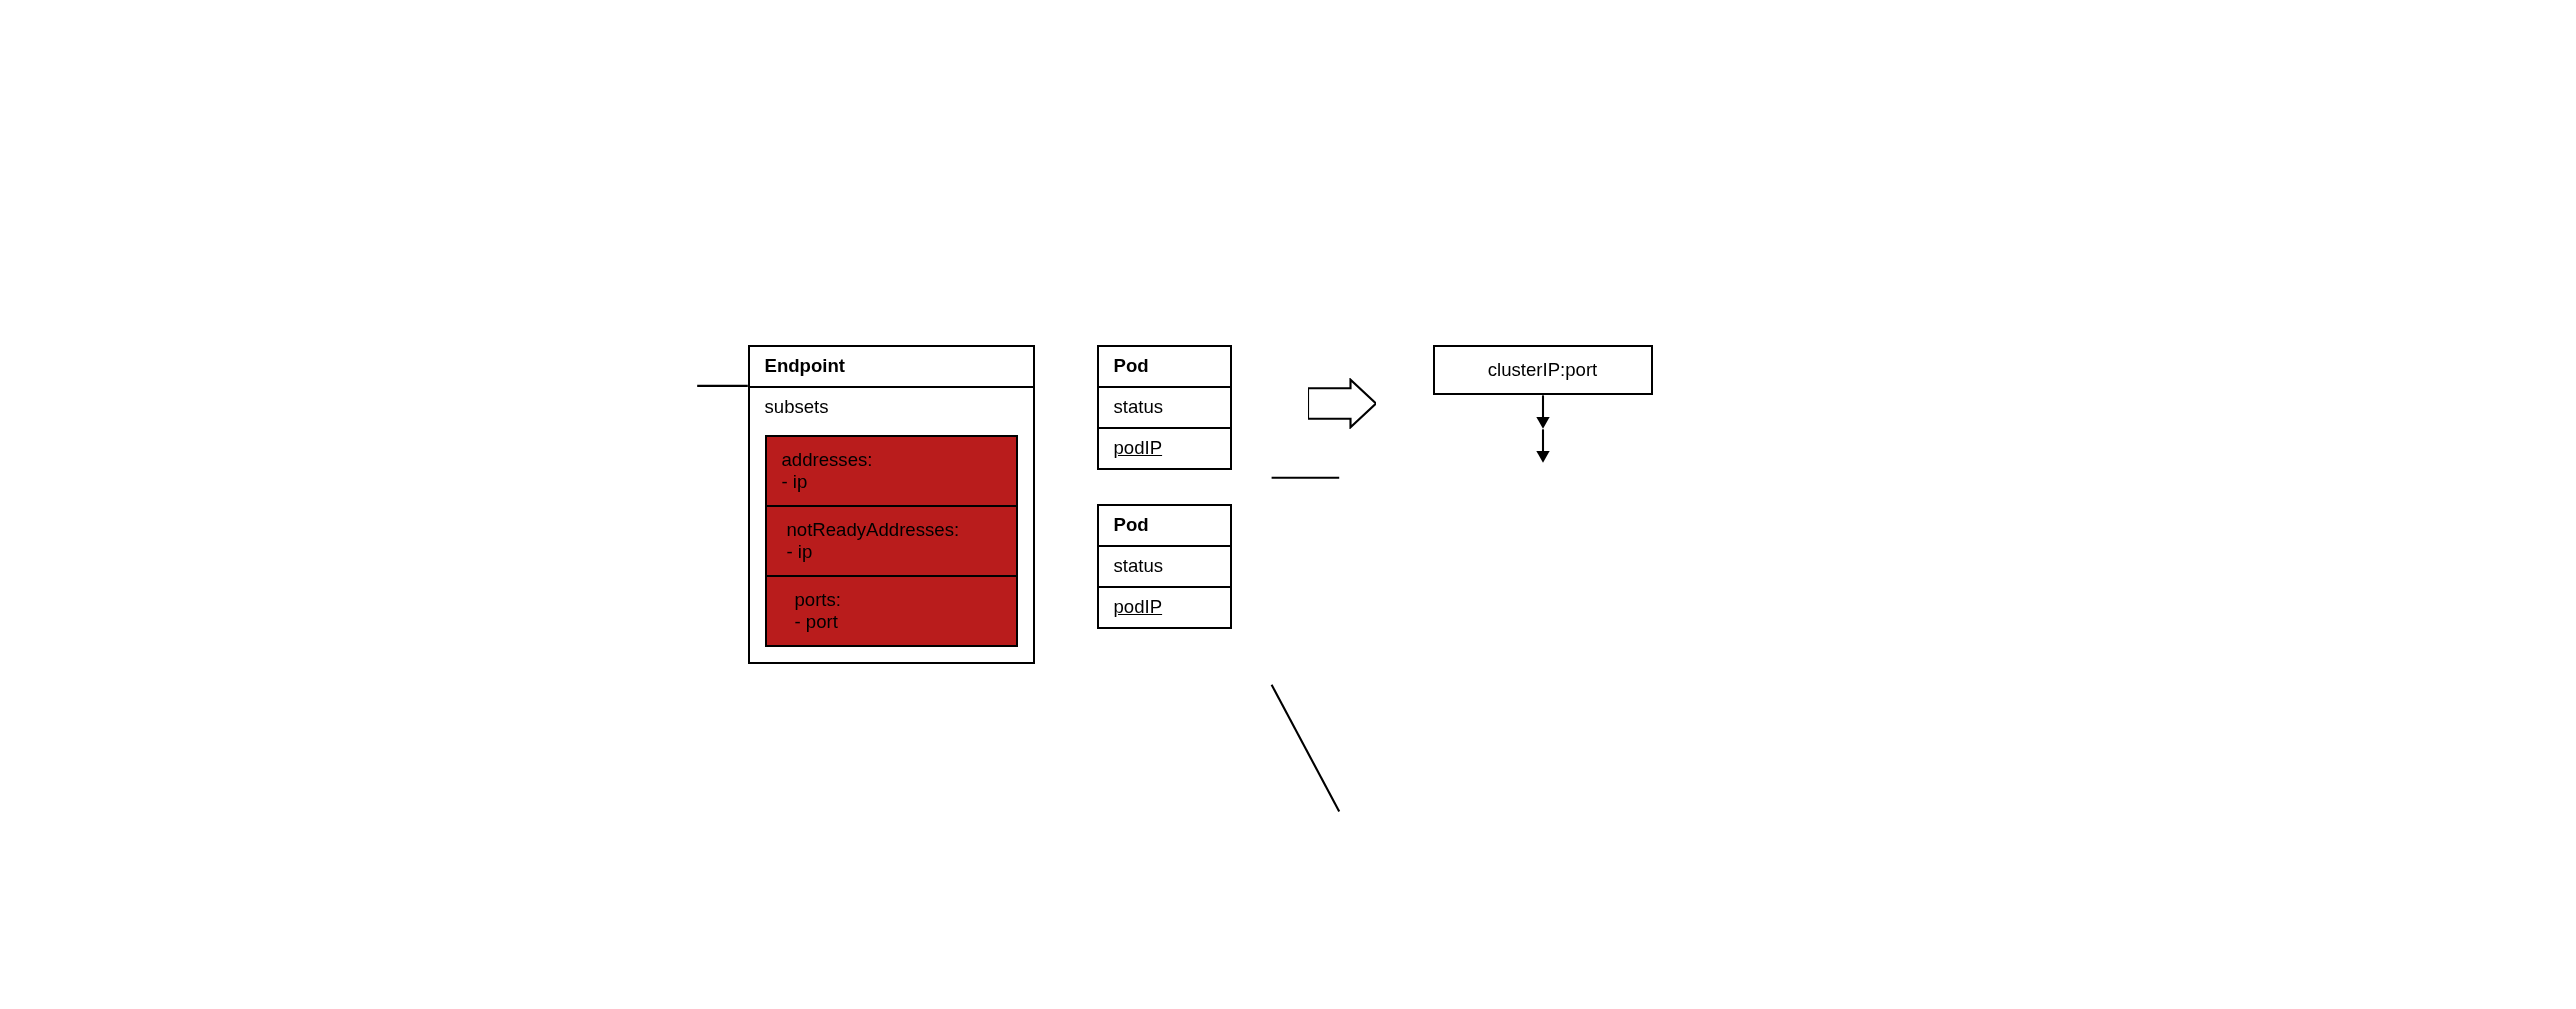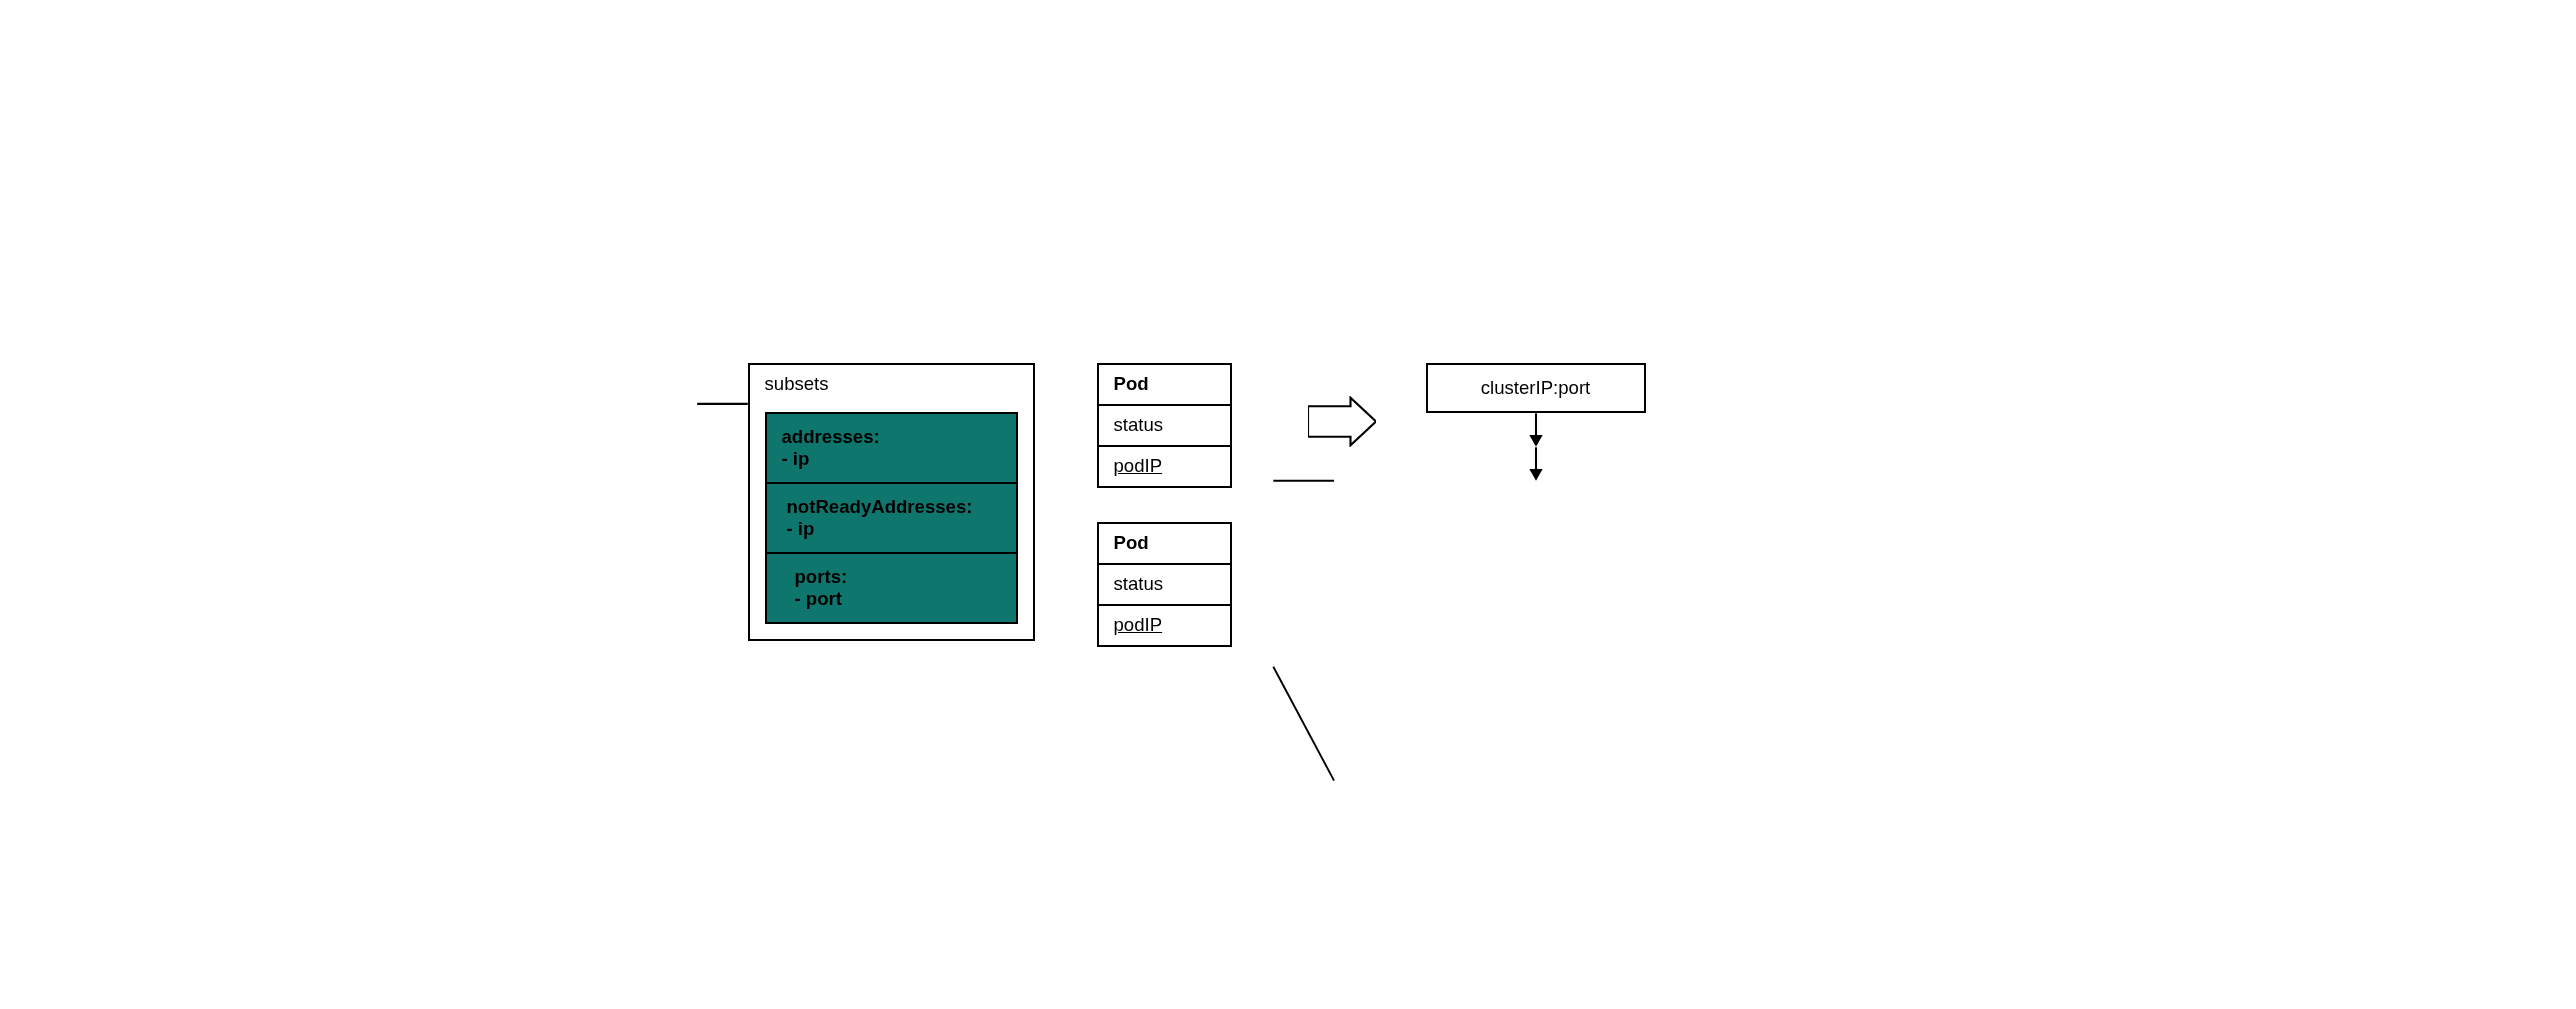--- a/index.html
+++ b/index.html
@@ -65,22 +65,21 @@
 
     .endpoint-box .subsets-label {
       padding: 8.5px 15px;
       font-style: normal;
     }
 
     
     .subset-inner {
       border: 2.1px solid #000;
       margin: 8.5px 15px 15px 15px;
-      background: #0f766e;
-      font-weight: bold;
+      background: #b91c1c;
     }
 
     .subset-inner .inner-row {
       padding: 12px 15px;
       border-bottom: 2.1px solid #000;
     }
 
     .subset-inner .inner-row:last-child {
       border-bottom: none;
     }
@@ -96,21 +95,21 @@
     .pod-box {
       min-width: 135px;
       margin-left: 28px;
     }
 
     
     .flow-section {
       display: flex;
       align-items: center;
       margin-left: 51px;
-      gap: 25px;
+      gap: 32px;
     }
 
     .flow-diagram {
       display: flex;
       flex-direction: column;
       align-items: center;
       gap: 0;
     }
 
     .flow-box {
@@ -162,20 +161,21 @@
 
 <div class="diagram-container">
   <div class="relative-wrap">
 
 
     <svg style="overflow:visible; width:51px; height:1.7px; align-self:flex-start; margin-top:40px; flex-shrink:0;" viewBox="0 0 60 2" width="51" height="1.7">
       <line x1="0" y1="1" x2="60" y2="1" stroke="#000" stroke-width="2.5"></line>
     </svg>
 
     <div class="endpoint-box" style="align-self: flex-start;">
+      <div class="header">Endpoint</div>
       <div class="subsets-label">subsets</div>
 
       <div class="subset-inner">
         <div class="inner-row" style="white-space: pre-line;">addresses:
 - ip</div>
         <div class="inner-row" style="white-space: pre-line; padding-left: 20px;">notReadyAddresses:
 - ip</div>
         <div class="inner-row" style="white-space: pre-line; padding-left: 28px;">ports:
 - port</div>
       </div>

